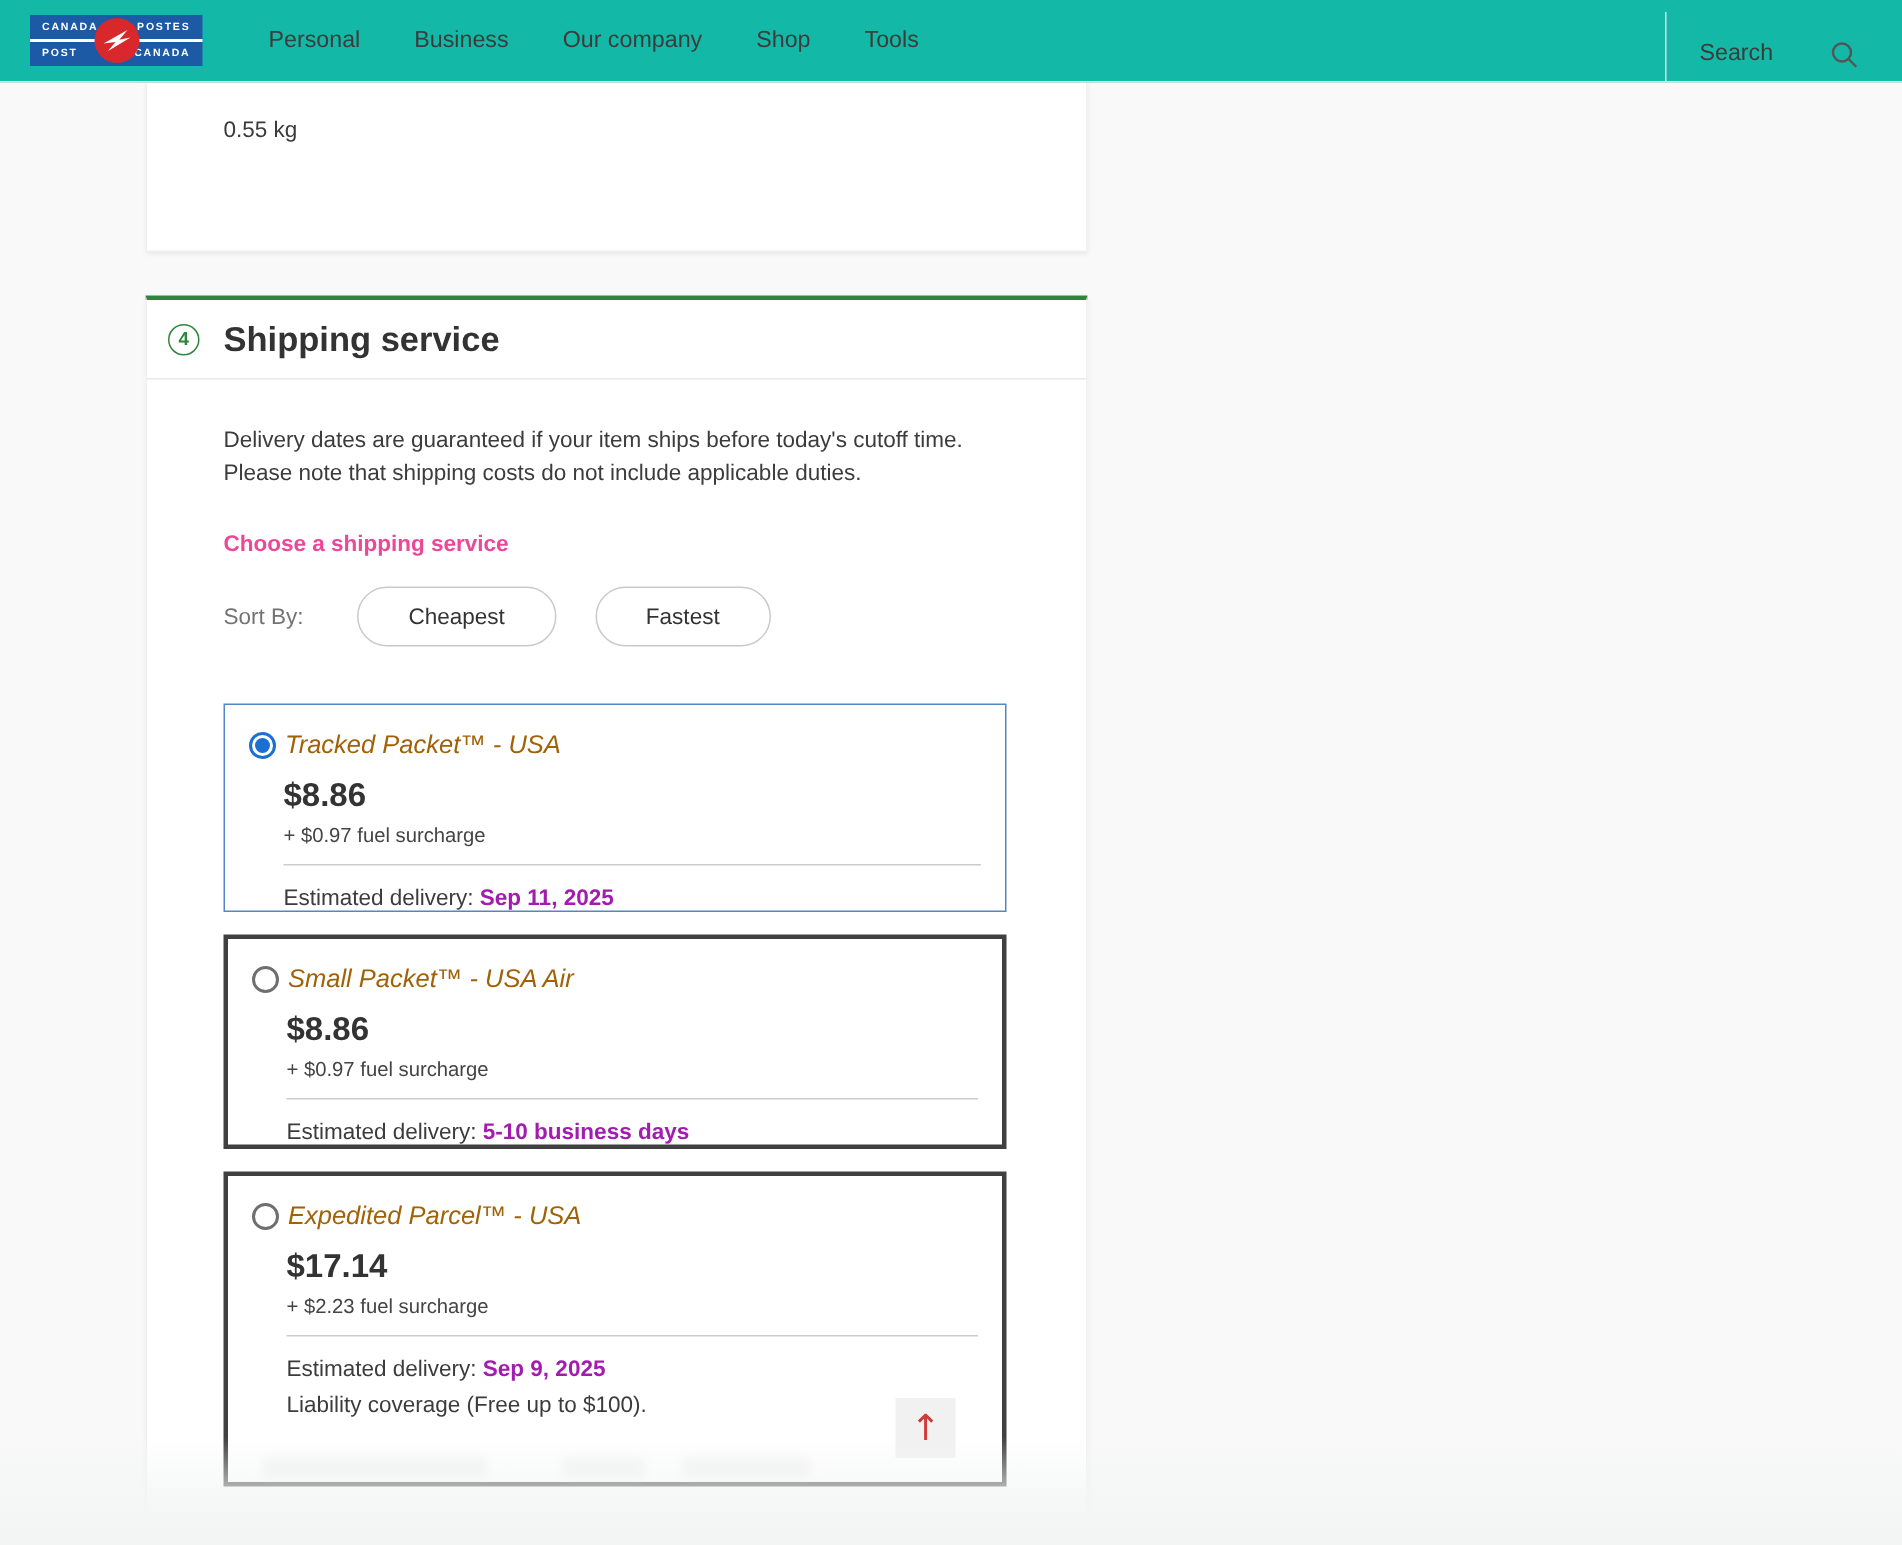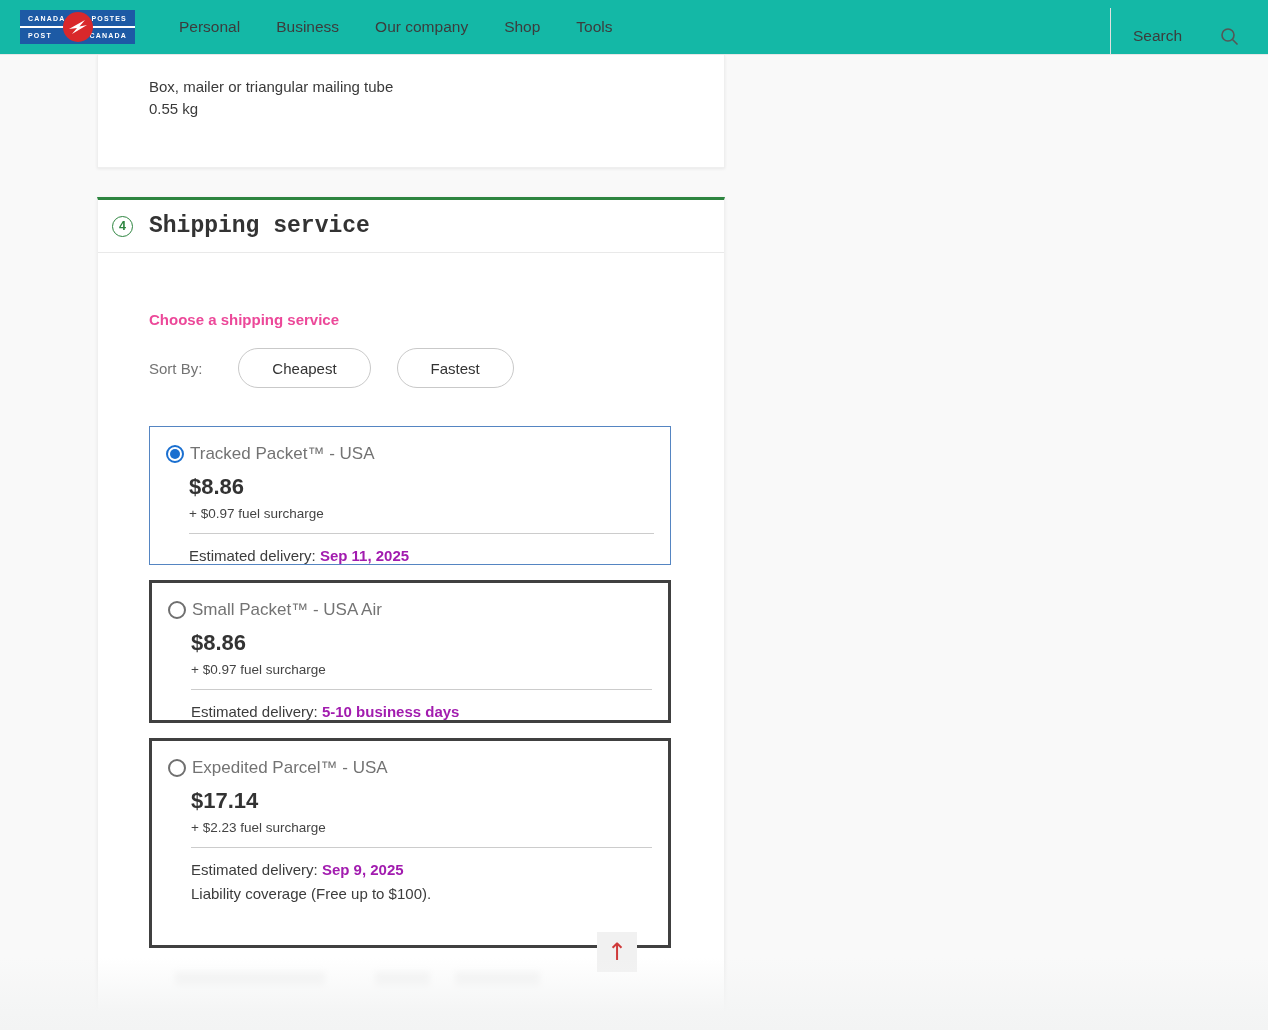--- a/index.html
+++ b/index.html
@@ -34,40 +34,40 @@
   .package-card div { font-size:15px; line-height:22px; color:#3a3a3a; }
 
   .section-card { position:absolute; left:97px; top:142px; width:628px; height:833px;
                   background:#fff; border-top:3px solid #2e8540; border-left:1px solid #f0f0f0;
                   border-right:1px solid #f0f0f0; box-shadow:0 1px 4px rgba(0,0,0,.06); }
   .section-header { height:53px; display:flex; align-items:center; padding-left:14px;
                     border-bottom:1px solid #e9e9e9; }
   .step-circle { width:21px; height:21px; border:1.5px solid #2e8540; border-radius:50%;
                  color:#2e8540; font-size:12.5px; font-weight:bold;
                  display:flex; align-items:center; justify-content:center; }
-  .section-title { font-size:23px; color:#333; margin-left:16px;font-family:Liberation Mono, monospace; }
+  .section-title { font-size:23px; color:#333; margin-left:16px; }
 
   .section-body { padding:30px 55px 0 51px; }
   .intro { font-size:15px; line-height:21.5px; color:#3c3c3c; max-width:525px; }
   .choose-label { margin-top:28px; font-size:15px; font-weight:bold; color:#ec4899; }
   .sort-row { margin-top:20px; display:flex; align-items:center; }
   .sort-by { font-size:15px; color:#737373; }
   .pill { margin-left:26px; height:40px; padding:0 33px; border:1px solid #c9c9c9; border-radius:21px;
           background:#fff; font-size:15px; color:#333; font-family:inherit; cursor:pointer; }
   .pill:first-of-type { margin-left:36px; }
 
   .option-card { width:522px; background:#fff; border:3px solid #404040; margin-top:15px; cursor:pointer; }
   .option-card.first { margin-top:38px; }
   .option-card.selected { border:1px solid #5585c2; }
   .option-card .row1 { display:flex; align-items:center; padding:17px 0 0 16px; }
   .radio { width:18px; height:18px; border-radius:50%; border:2px solid #6f6f6f; background:#fff; flex:0 0 18px; }
   .radio.checked { border:2px solid #1a6fd0; position:relative; }
   .radio.checked::after { content:""; position:absolute; left:2px; top:2px; width:10px; height:10px;
                           border-radius:50%; background:#1a6fd0; }
-  .opt-title { margin-left:6px; font-size:17px; color:#737373; }
+  .opt-title { margin-left:6px; font-size:17px; color:#a16207;font-style:italic; }
   .opt-price { margin:10px 0 0 39px; font-size:22px; font-weight:bold; color:#333; }
   .opt-surcharge { margin:6px 0 0 39px; font-size:13.5px; color:#444; }
   .opt-divider { margin:12px 16px 0 39px; height:1px; background:#ccc; }
   .opt-delivery { margin:13px 0 0 39px; font-size:15px; color:#3c3c3c; }
   .opt-delivery b { color:#a21caf;margin-top:33px; }
   .opt-liability { margin:7px 0 0 39px; font-size:15px; color:#3c3c3c; }
   .option-card.cut { height:210px; overflow:hidden; }
 
   .back-to-top { position:absolute; left:597px; top:877px; width:40px; height:40px; background:#f1f1f1;
                  border:none; cursor:pointer; display:flex; align-items:center; justify-content:center;
@@ -109,31 +109,31 @@
         <circle cx="8" cy="8" r="6"></circle>
           <line x1="12.5" y1="12.5" x2="17.5" y2="17.5"></line>
       </svg>
     </span>
   </div>
 </header>
 
 <div class="main">
 
   <section class="package-card">
-    <div>Box, mailer or triangular mailing tube</div>
     <div>0.55 kg</div>
   </section>
 
   <section class="section-card">
     <div class="section-header">
       <div class="step-circle">4</div>
       <h2 class="section-title">Shipping service</h2>
     </div>
 
     <div class="section-body">
+      <p class="intro">Delivery dates are guaranteed if your item ships before today's cutoff time. Please note that shipping costs do not include applicable duties.</p>
 
       <div class="choose-label">Choose a shipping service</div>
 
       <div class="sort-row">
         <span class="sort-by">Sort By:</span>
         <button class="pill">Cheapest</button>
         <button class="pill">Fastest</button>
       </div>
 
       <div class="option-card first selected">

